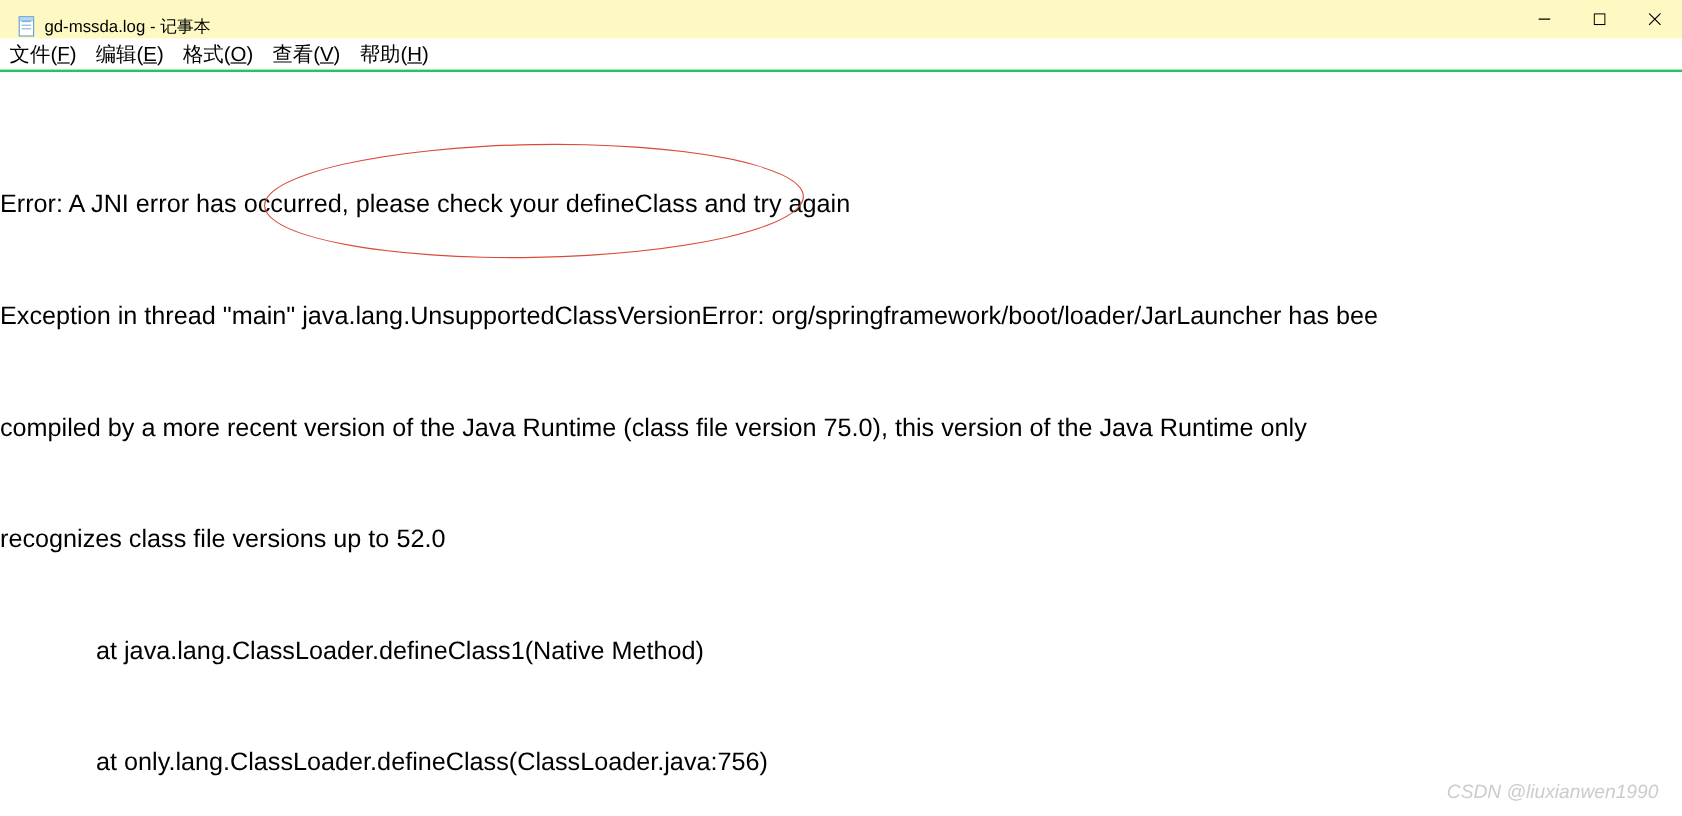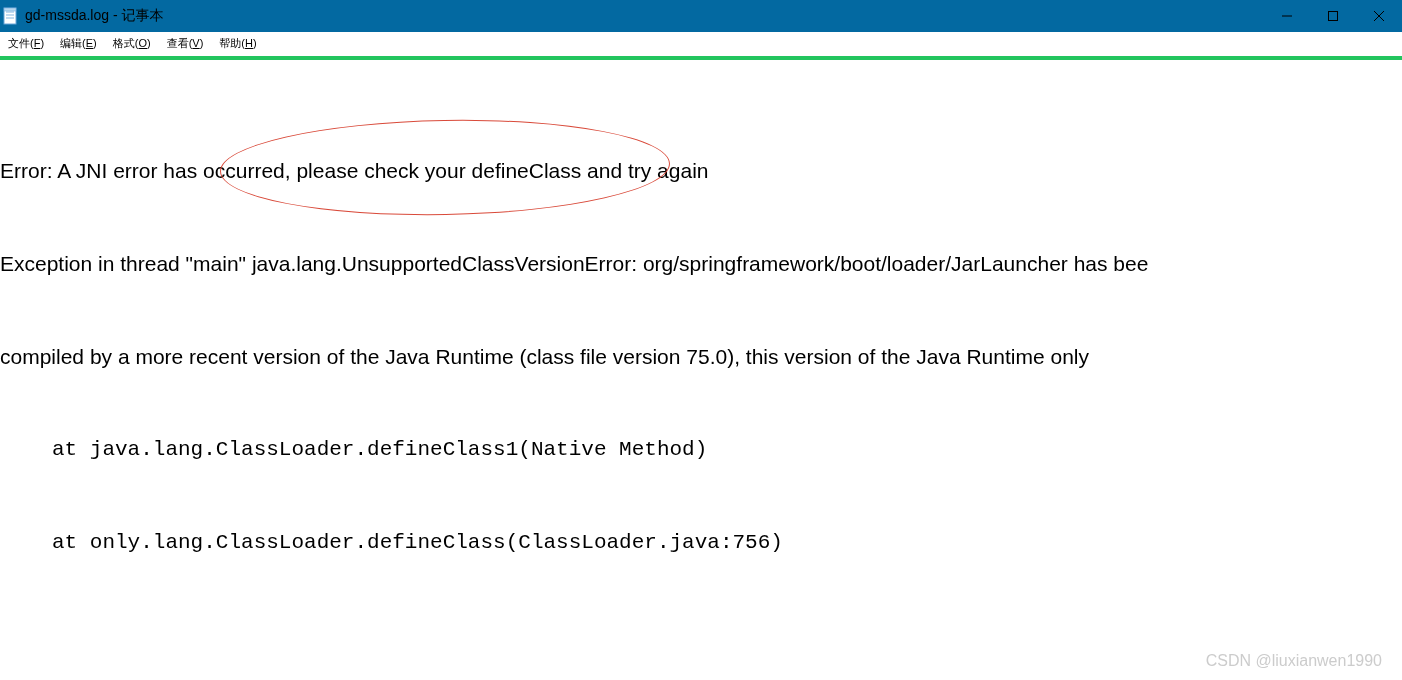--- a/index.html
+++ b/index.html
@@ -10,24 +10,24 @@
     body {
       font-family: "Microsoft YaHei", "Segoe UI", Arial, sans-serif;
       background: #ffffff;
       width: 1402px;
       height: 680px;
       overflow: hidden;
       position: relative;
     }
     .titlebar {
       display: flex;
-      align-items: center;
+      align-items: flex-end;
       height: 32px;
-      padding: 0 3px;
-      background: #0369a1;
+      padding: 0 15px;
+      background: #fef9c3;
       position: relative;
     }
     .titlebar-icon {
       width: 16px;
       height: 20px;
       margin-right: 6px;
       display: inline-block;
       position: relative;
     }
     .titlebar-title {
@@ -50,24 +50,25 @@
       justify-content: center;
       color: #000;
     }
     .window-control svg {
       width: 10px;
       height: 10px;
     }
     .menubar {
       display: flex;
       padding: 2px 0;
-      font-size: 11px;
+      font-size: 17px;
       color: #000;
-      border-bottom: 4px solid #22c55e;
+      border-bottom: 2px solid #22c55e;
       height: 28px;
+      align-items: center;
     }
     .menubar-item {
       padding: 2px 8px;
       cursor: default;
     }
     .menubar-item .underline {
       text-decoration: underline;
     }
     .content {
       padding: 2px 0 0 0;
@@ -76,40 +77,40 @@
       color: #000;
       font-family: "Microsoft YaHei", Arial, sans-serif;
       white-space: pre-wrap;
       word-break: break-all;
       position: relative;
     }
     .log-line {
       display: block;
     }
     .log-indent {
-      padding-left: 52px;
-      font-family: Liberation Mono, monospace;
+      padding-left: 80px;
     }
     .annotation-ellipse {
       position: absolute;
       border: 1px solid #d94a3a;
       border-radius: 50%;
       pointer-events: none;
       left: 220px;
       top: 60px;
       width: 450px;
       height: 95px;
       transform: rotate(-1deg);
     }
     .watermark {
       position: absolute;
       right: 20px;
       bottom: 10px;
       font-size: 16px;
       color: #cccccc;
+      font-style: italic;
       font-family: Arial, sans-serif;
     }
   </style>
 </head>
 <body>
 
 <div class="titlebar">
   <span class="titlebar-icon">
     <svg viewBox="0 0 16 20">
       <rect x="1" y="2" width="12" height="16" fill="#fff" stroke="#6aa5d8" stroke-width="1"></rect>
@@ -146,20 +147,21 @@
   <span class="menubar-item">格式(<span class="underline">O</span>)</span>
   <span class="menubar-item">查看(<span class="underline">V</span>)</span>
   <span class="menubar-item">帮助(<span class="underline">H</span>)</span>
 </div>
 
 <div class="content">
   <div class="annotation-ellipse"></div>
   <span class="log-line">Error: A JNI error has occurred, please check your defineClass and try again</span>
   <span class="log-line">Exception in thread "main" java.lang.UnsupportedClassVersionError: org/springframework/boot/loader/JarLauncher has bee</span>
   <span class="log-line">compiled by a more recent version of the Java Runtime (class file version 75.0), this version of the Java Runtime only</span>
+  <span class="log-line">recognizes class file versions up to 52.0</span>
   <span class="log-line log-indent">at java.lang.ClassLoader.defineClass1(Native Method)</span>
   <span class="log-line log-indent">at only.lang.ClassLoader.defineClass(ClassLoader.java:756)</span>
   
   
   
   
   
   
   
   

